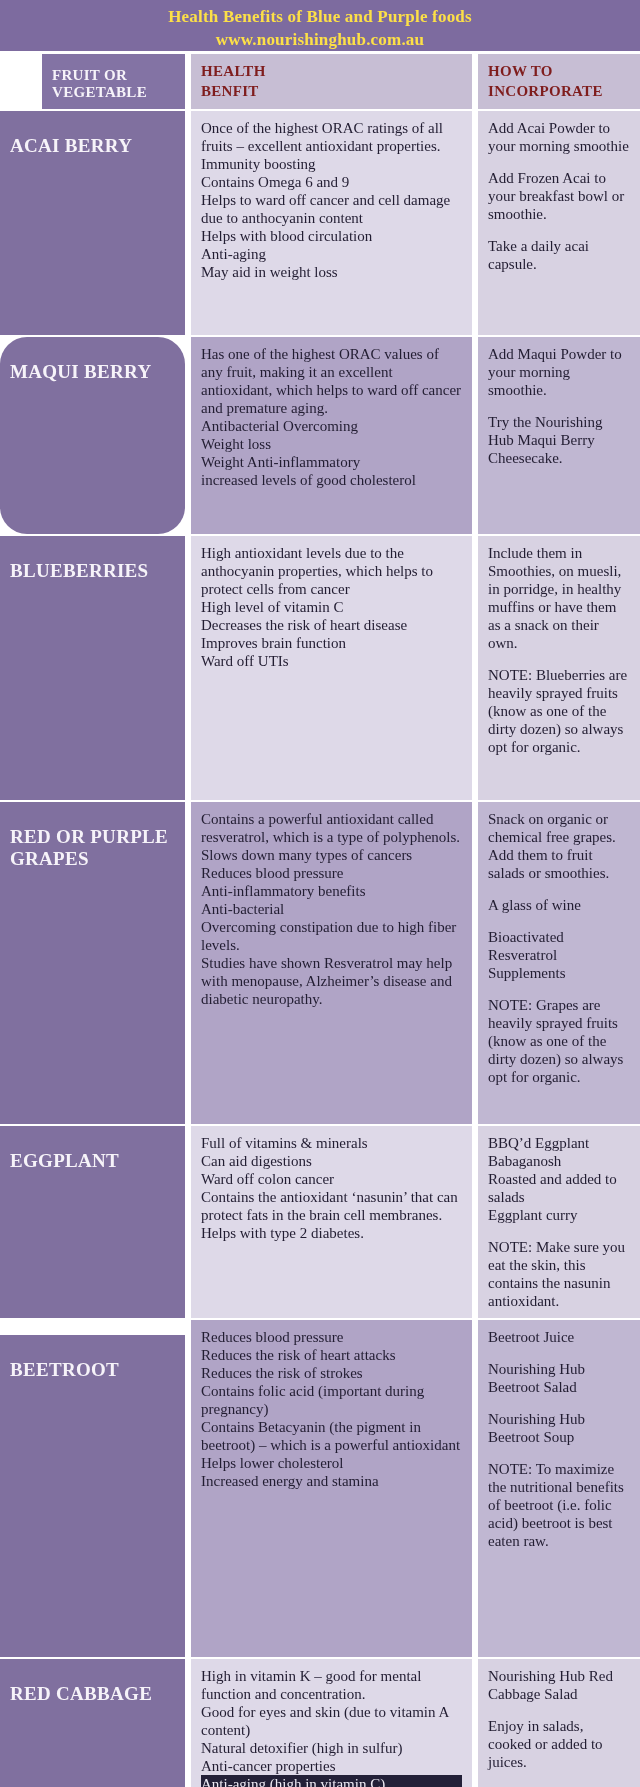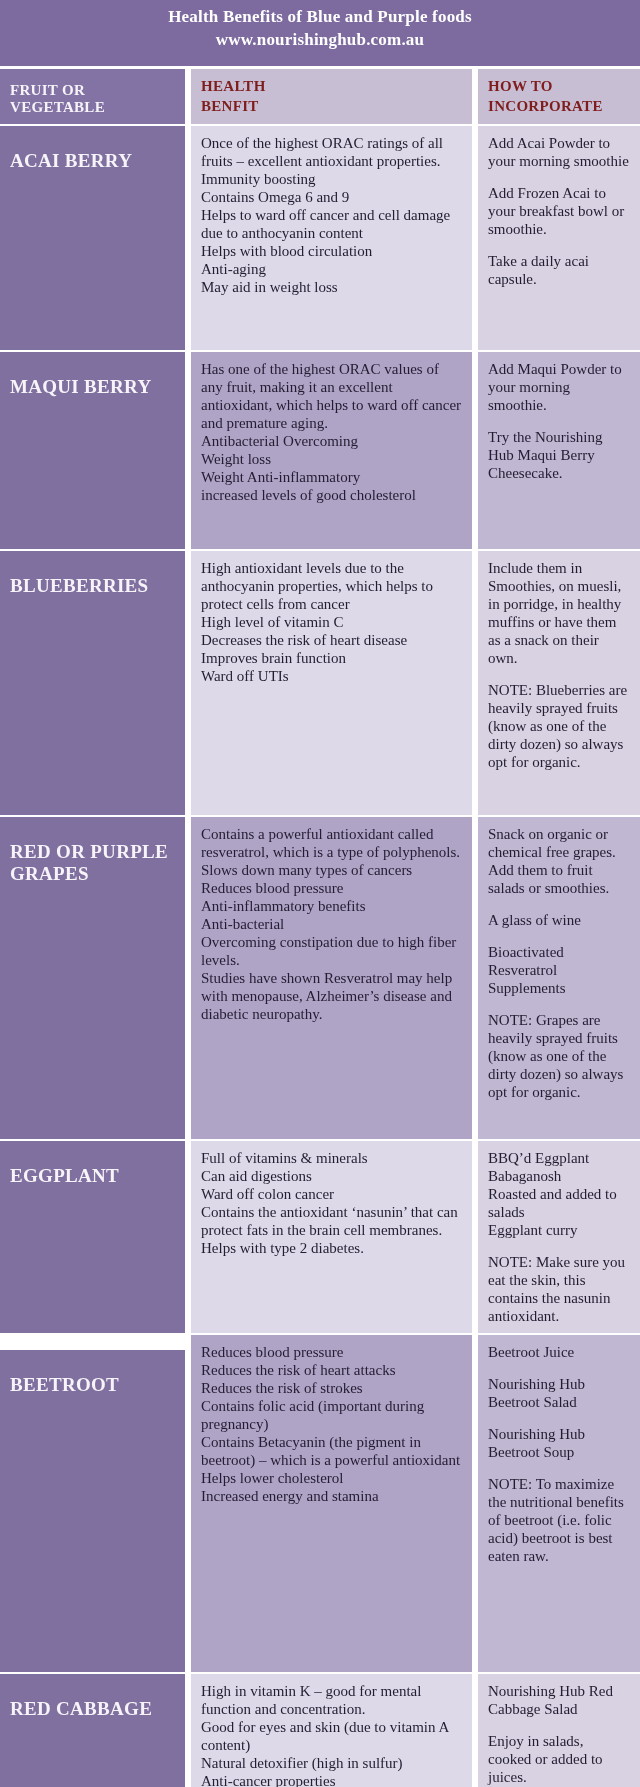--- a/index.html
+++ b/index.html
@@ -2,36 +2,36 @@
 <html><head>
 <meta charset="utf-8">
 <style>
   *{box-sizing:border-box;}
   html,body{margin:0;padding:0;}
   body{
     width:640px;height:1787px;overflow:hidden;background:#ffffff;
     font-family:"Liberation Serif","DejaVu Serif",serif;color:#221d32;
   }
   .banner{
-    background:#7d6b9f;color:#ffffff;text-align:center;
-    padding:5px 10px 15px;
+    background:#7d6b9f;color:#fde047;text-align:center;
+    padding:5px 10px 0;
   }
   .banner-line{font-weight:bold;font-size:17px;line-height:23px;letter-spacing:.2px;}
   .grid{
     margin-top:3px;display:grid;
     grid-template-columns:185px 281px 1fr;
     column-gap:6px;row-gap:2px;background:#ffffff;
   }
   .cell{padding:8px 10px;}
   .leftcol{
     background:#80709f;color:#f6f3f9;font-weight:bold;
     font-size:19px;letter-spacing:.3px;padding-top:24px;
   }
   .head{min-height:48px;font-weight:bold;font-size:15px;letter-spacing:.3px;}
-  .head.leftcol{display:flex;align-items:flex-end;background:#8373a4;padding-bottom:8px;padding-top:8px;}
+  .head.leftcol{display:flex;align-items:flex-end;background:#8373a4;padding-bottom:8px;padding-top:8px;margin-left:42px;}
   .headlav{background:#c7bed4;color:#7f1d1d;padding-top:7px;}
   .head .hline{line-height:20px;}
   .mid.light{background:#ded9e8;}
   .right.light{background:#d8d2e2;}
   .mid.dark{background:#b0a4c6;}
   .right.dark{background:#c0b7d2;}
   .line{font-size:15px;line-height:18px;}
   .para{margin-bottom:14px;}
   .para:last-child{margin-bottom:0;}
   .hl{background:#232038;color:#eeebf5;}
@@ -74,21 +74,21 @@
         <div class="para">
           <div class="line">Add Acai Powder to your morning smoothie</div>
         </div>
         <div class="para">
           <div class="line">Add Frozen Acai to your breakfast bowl or smoothie.</div>
         </div>
         <div class="para">
           <div class="line">Take a daily acai capsule.</div>
         </div>
       </div>
-      <div class="cell leftcol" style="min-height: 197px;">
+      <div class="cell leftcol" style="min-height: 197px; border-radius: 27px;">
         <div class="label">MAQUI BERRY</div>
       </div>
       <div class="cell mid dark">
         <div class="line">Has one of the highest ORAC values of any fruit, making it an excellent antioxidant, which helps to ward off cancer and premature aging.</div>
         <div class="line">Antibacterial Overcoming</div>
         <div class="line">Weight loss</div>
         <div class="line">Weight Anti-inflammatory</div>
         <div class="line">increased levels of good cholesterol</div>
       </div>
       <div class="cell right dark">

